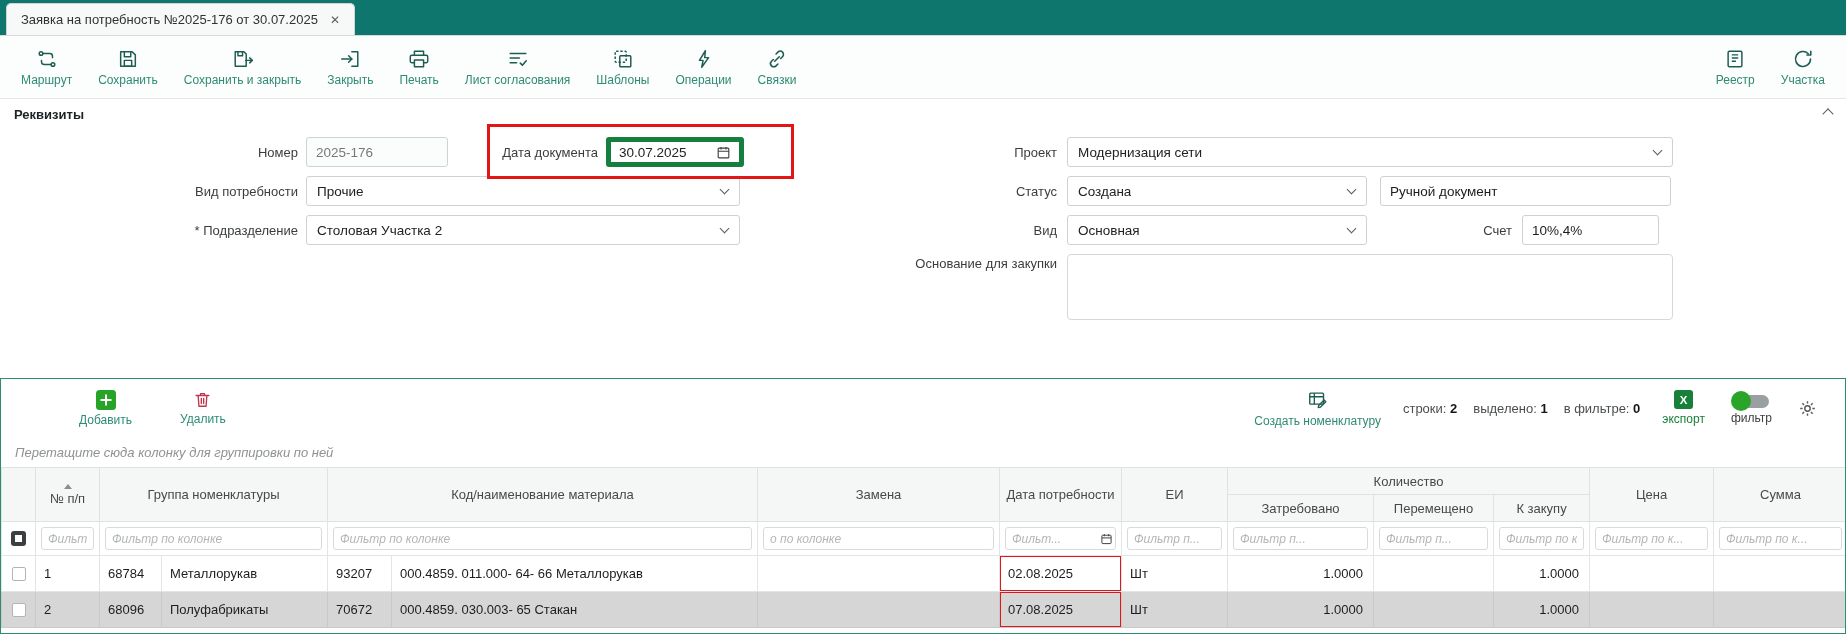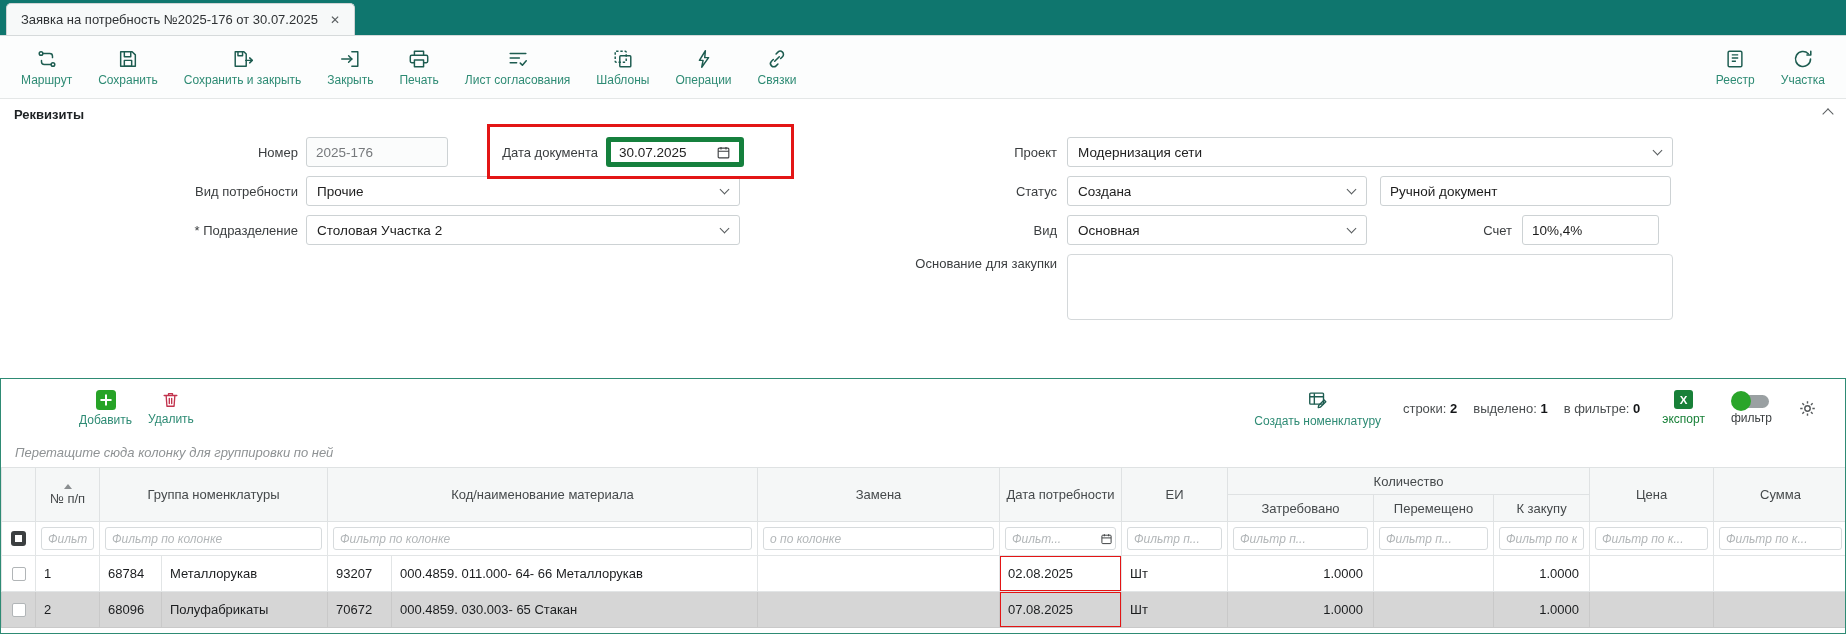--- a/index.html
+++ b/index.html
@@ -50,21 +50,21 @@
   .checkbox{width:16px;height:16px;border:1.5px solid #717679;border-radius:2px;background:#fff;cursor:pointer}
   .frow.basis{align-items:flex-start;height:auto}
   .basis .l-right{padding-top:2px}
   .ftext{width:606px;height:66px;border:1px solid #d4d8da;border-radius:4px;resize:none;font-family:"Liberation Sans",sans-serif}
 
   
   .grid-panel{position:absolute;left:0;right:0;top:378px;bottom:0;border:1px solid #2e8b74;background:#fff;overflow:hidden}
   .grid-toolbar{height:58px;display:flex;align-items:center;padding:0 16px 0 78px}
   .gt-item{display:flex;flex-direction:column;align-items:center;gap:3px;cursor:pointer}
   .gt-label{font-size:12px;color:#2e8b74;white-space:nowrap}
-  .gt-del{margin-left:16px}
+  .gt-del{margin-left:48px}
   .gt-spacer{flex:1}
   .counts{display:flex;gap:16px;font-size:13px;color:#4a4e50;margin:0 22px;align-items:center}
   .counts b{color:#141618}
   .lbl-green{color:#188038}
   .lbl-dark{color:#3c4042}
   .toggle{width:36px;height:13px;background:#9aa0a2;border-radius:7px;position:relative;margin-top:4px}
   .toggle-knob{position:absolute;left:-2px;top:-4px;width:20px;height:20px;border-radius:50%;background:#2aa52a}
   .gear{margin-left:26px;margin-right:12px;cursor:pointer;display:flex;align-items:center}
   .group-hint{height:30px;display:flex;align-items:center;padding-left:14px;font-style:italic;color:#8e9294;font-size:13px}
 

